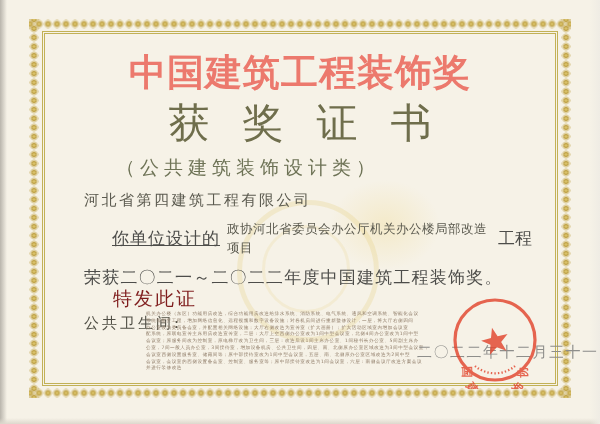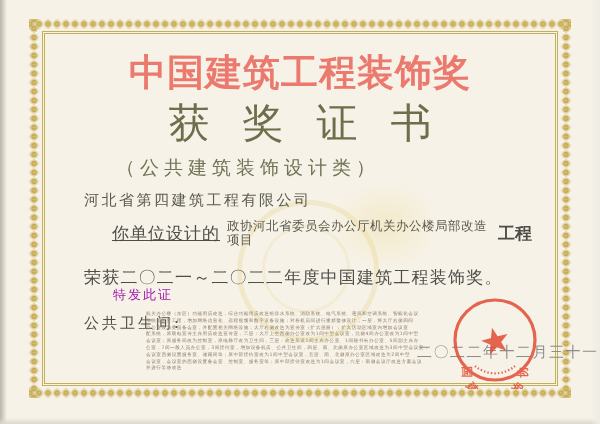--- a/index.html
+++ b/index.html
@@ -45,27 +45,27 @@
     font-size:41px;font-weight:normal;letter-spacing:33px;text-indent:33px;
     color:#6f6e4c;font-family:"DejaVu Serif",serif;}
   .category{position:absolute;left:0;top:155px;width:496px;text-align:center;
     font-size:19px;letter-spacing:5px;color:#6e7356;font-family:"DejaVu Serif",serif;}
 
   .company{position:absolute;left:84px;top:191px;font-size:15px;letter-spacing:2.5px;
     color:#5b5a4f;font-family:"DejaVu Serif",serif;}
 
   .designed-row{position:absolute;left:112px;top:219px;display:flex;align-items:center;}
   .designed-prefix{font-size:17px;color:#4d4d4a;font-weight:500;letter-spacing:1px;white-space:nowrap;text-decoration:underline;}
-  .project-name{width:262px;margin-left:7px;font-size:12.5px;line-height:14px;
+  .project-name{width:262px;margin-left:7px;font-size:12.5px;line-height:19px;
     letter-spacing:.5px;color:#5b5a4f;font-family:"DejaVu Serif",serif;}
-  .designed-suffix{font-size:17px;color:#4d4d4a;font-weight:700;margin-left:9px;white-space:nowrap;}
+  .designed-suffix{font-size:17px;color:#4d4d4a;font-weight:400;margin-left:9px;white-space:nowrap;}
 
   .award-line{position:absolute;left:84px;top:257px;font-size:17px;color:#4d4d4a;
     letter-spacing:1.2px;font-weight:500;margin-top:9px;}
-  .issue-line{position:absolute;left:113px;top:286px;font-size:13px;color:#a21caf;
+  .issue-line{position:absolute;left:113px;top:286px;font-size:19px;color:#7f1d1d;
     letter-spacing:2px;font-weight:500;}
 
   .scope-label{position:absolute;left:84px;top:314px;font-size:15px;letter-spacing:3px;
     color:#504f45;font-family:"DejaVu Serif",serif;}
   .scope-text{position:absolute;left:146px;top:311px;width:310px;
     font-size:4.6px;line-height:6.8px;letter-spacing:.55px;color:#8d7a66;
     filter:blur(.25px);}
 
   .date-line{position:absolute;left:417px;top:343px;font-size:15px;letter-spacing:1.5px;
     color:#8e8e8b;z-index:4;white-space:nowrap;}

